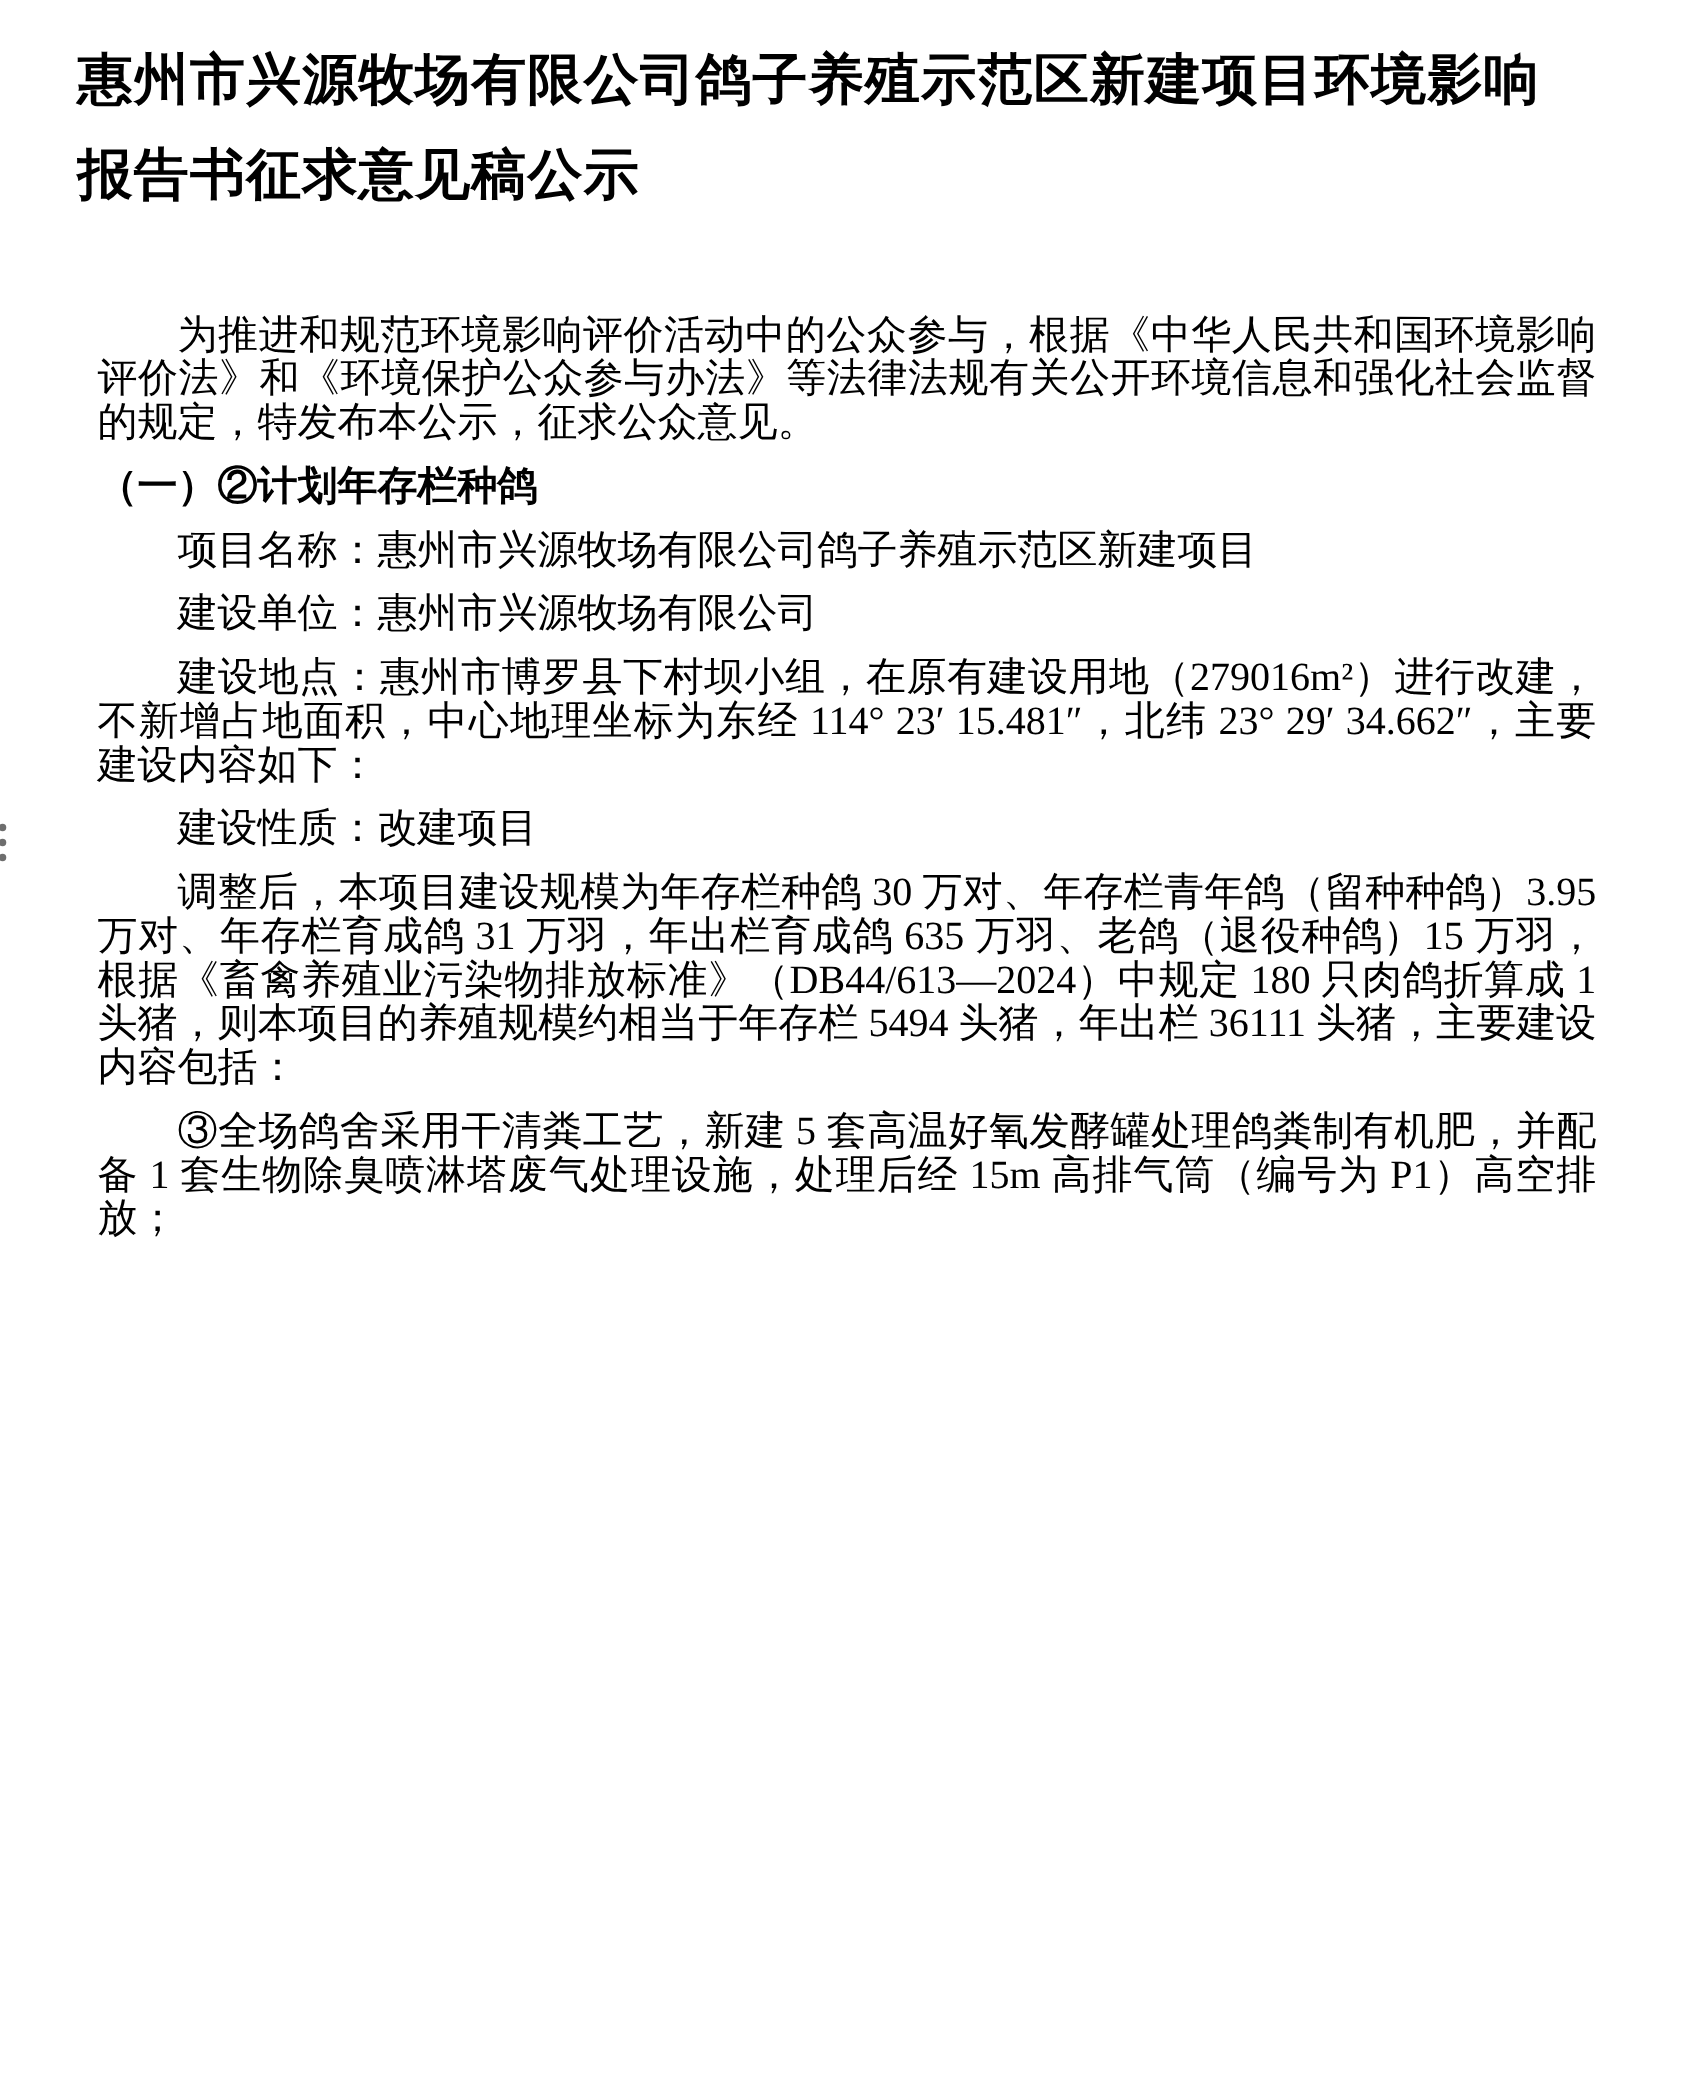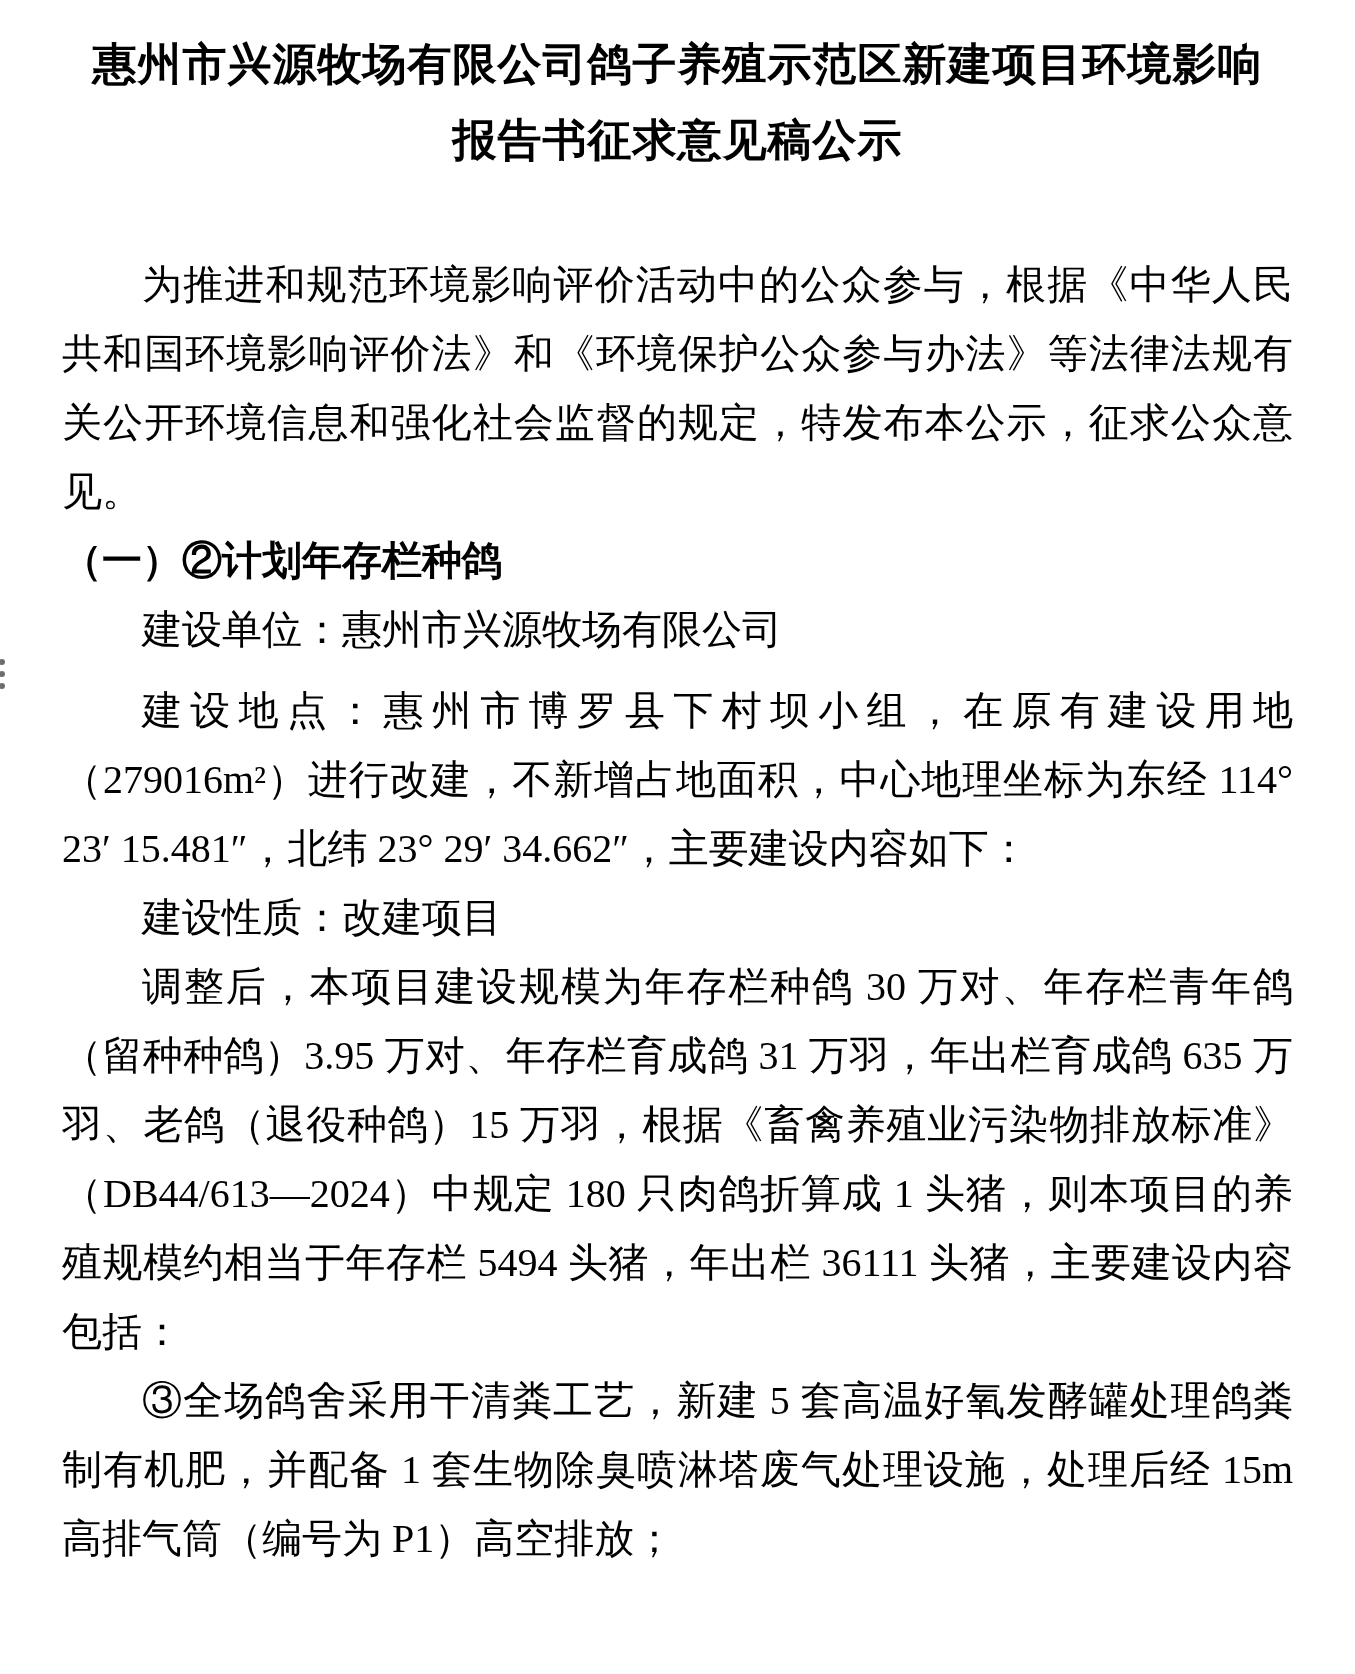--- a/index.html
+++ b/index.html
@@ -13,32 +13,32 @@
     color: #000000;
     overflow: hidden;
     position: relative;
     font-family: "Liberation Serif", "DejaVu Serif", serif;
   }
   .page {
     padding: 0 62px;
   }
   .doc-title {
     margin-top: 26px;
-    text-align: center;
+    text-align: left;
     font-family: "Liberation Sans", "DejaVu Sans", sans-serif;
     font-weight: bold;
     font-size: 44px;
     line-height: 76px;
     letter-spacing: 1px;
   }
   .para {
-    font-size: 40px;
-    line-height: 69px;
+    font-size: 32px;
+    line-height: 35px;
     text-align: justify;
-    margin: 0;
+    margin: 16px;
     word-break: normal;
   }
   .indent {
     text-indent: 2em;
   }
   .intro-gap {
     margin-top: 72px;
   }
   .gap-before {
     margin-top: 12px;
@@ -77,20 +77,21 @@
 
   <div class="doc-title">
     <div>惠州市兴源牧场有限公司鸽子养殖示范区新建项目环境影响</div>
     <div>报告书征求意见稿公示</div>
   </div>
 
   <p class="para indent intro-gap">为推进和规范环境影响评价活动中的公众参与，根据《中华人民共和国环境影响评价法》和《环境保护公众参与办法》等法律法规有关公开环境信息和强化社会监督的规定，特发布本公示，征求公众意见。</p>
 
   <p class="para section-heading">（一）②计划年存栏种鸽</p>
 
+  <p class="para indent">项目名称：惠州市兴源牧场有限公司鸽子养殖示范区新建项目</p>
 
   <p class="para indent">建设单位：惠州市兴源牧场有限公司</p>
 
   <p class="para indent gap-before">建设地点：惠州市博罗县下村坝小组，在原有建设用地（279016m²）进行改建，不新增占地面积，中心地理坐标为东经 114° 23′ 15.481″，北纬 23° 29′ 34.662″，主要建设内容如下：</p>
 
   <p class="para indent">建设性质：改建项目</p>
 
 
   <p class="para indent">调整后，本项目建设规模为年存栏种鸽 30 万对、年存栏青年鸽（留种种鸽）3.95 万对、年存栏育成鸽 31 万羽，年出栏育成鸽 635 万羽、老鸽（退役种鸽）15 万羽，根据《畜禽养殖业污染物排放标准》（DB44/613—2024）中规定 180 只肉鸽折算成 1 头猪，则本项目的养殖规模约相当于年存栏 5494 头猪，年出栏 36111 头猪，主要建设内容包括：</p>
 

